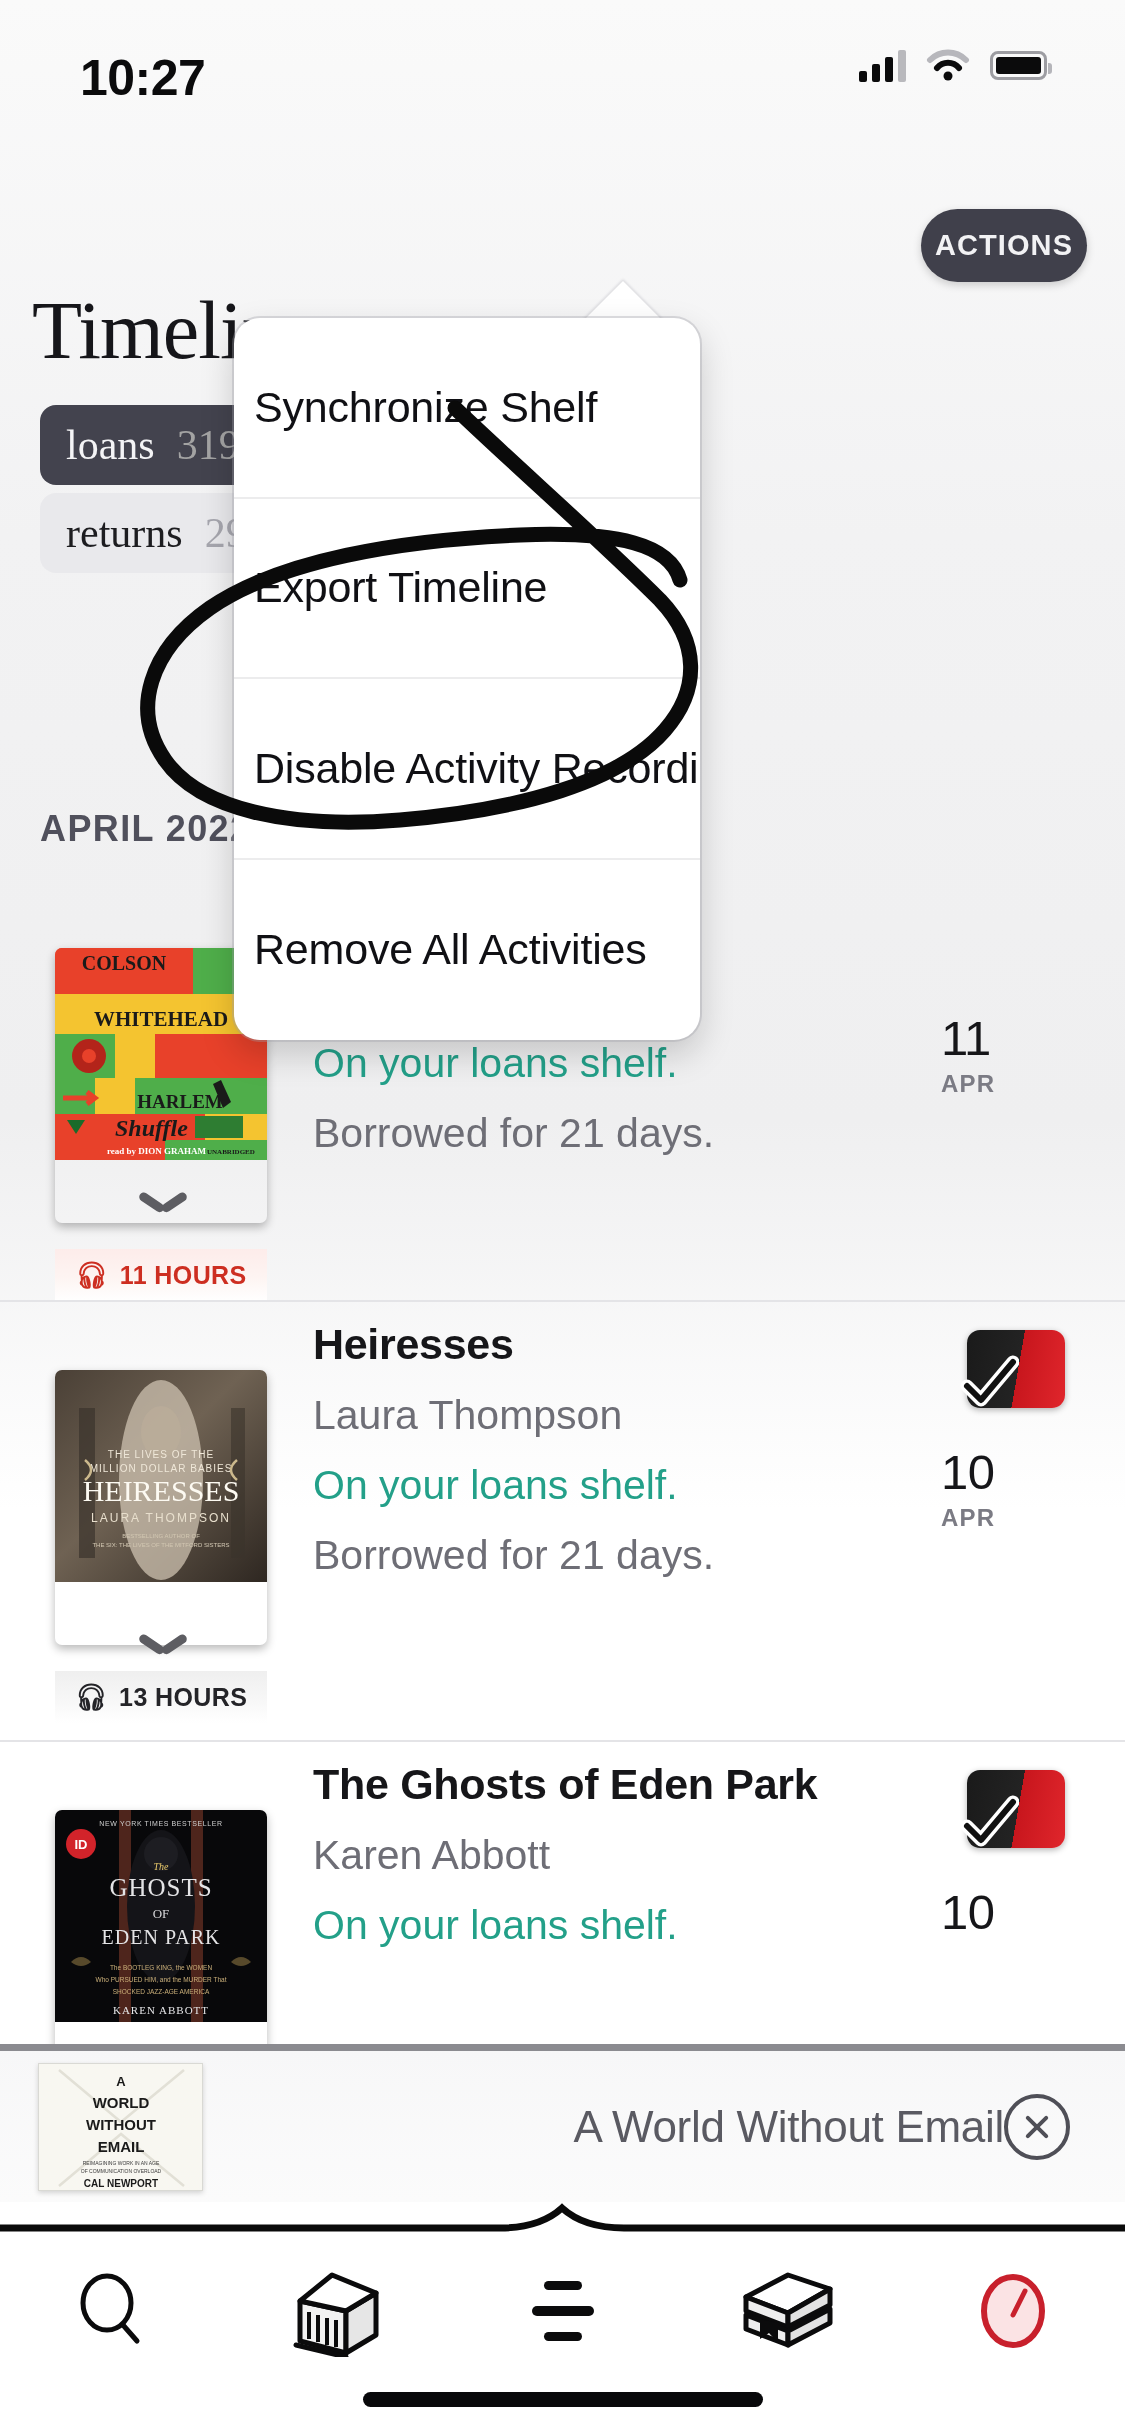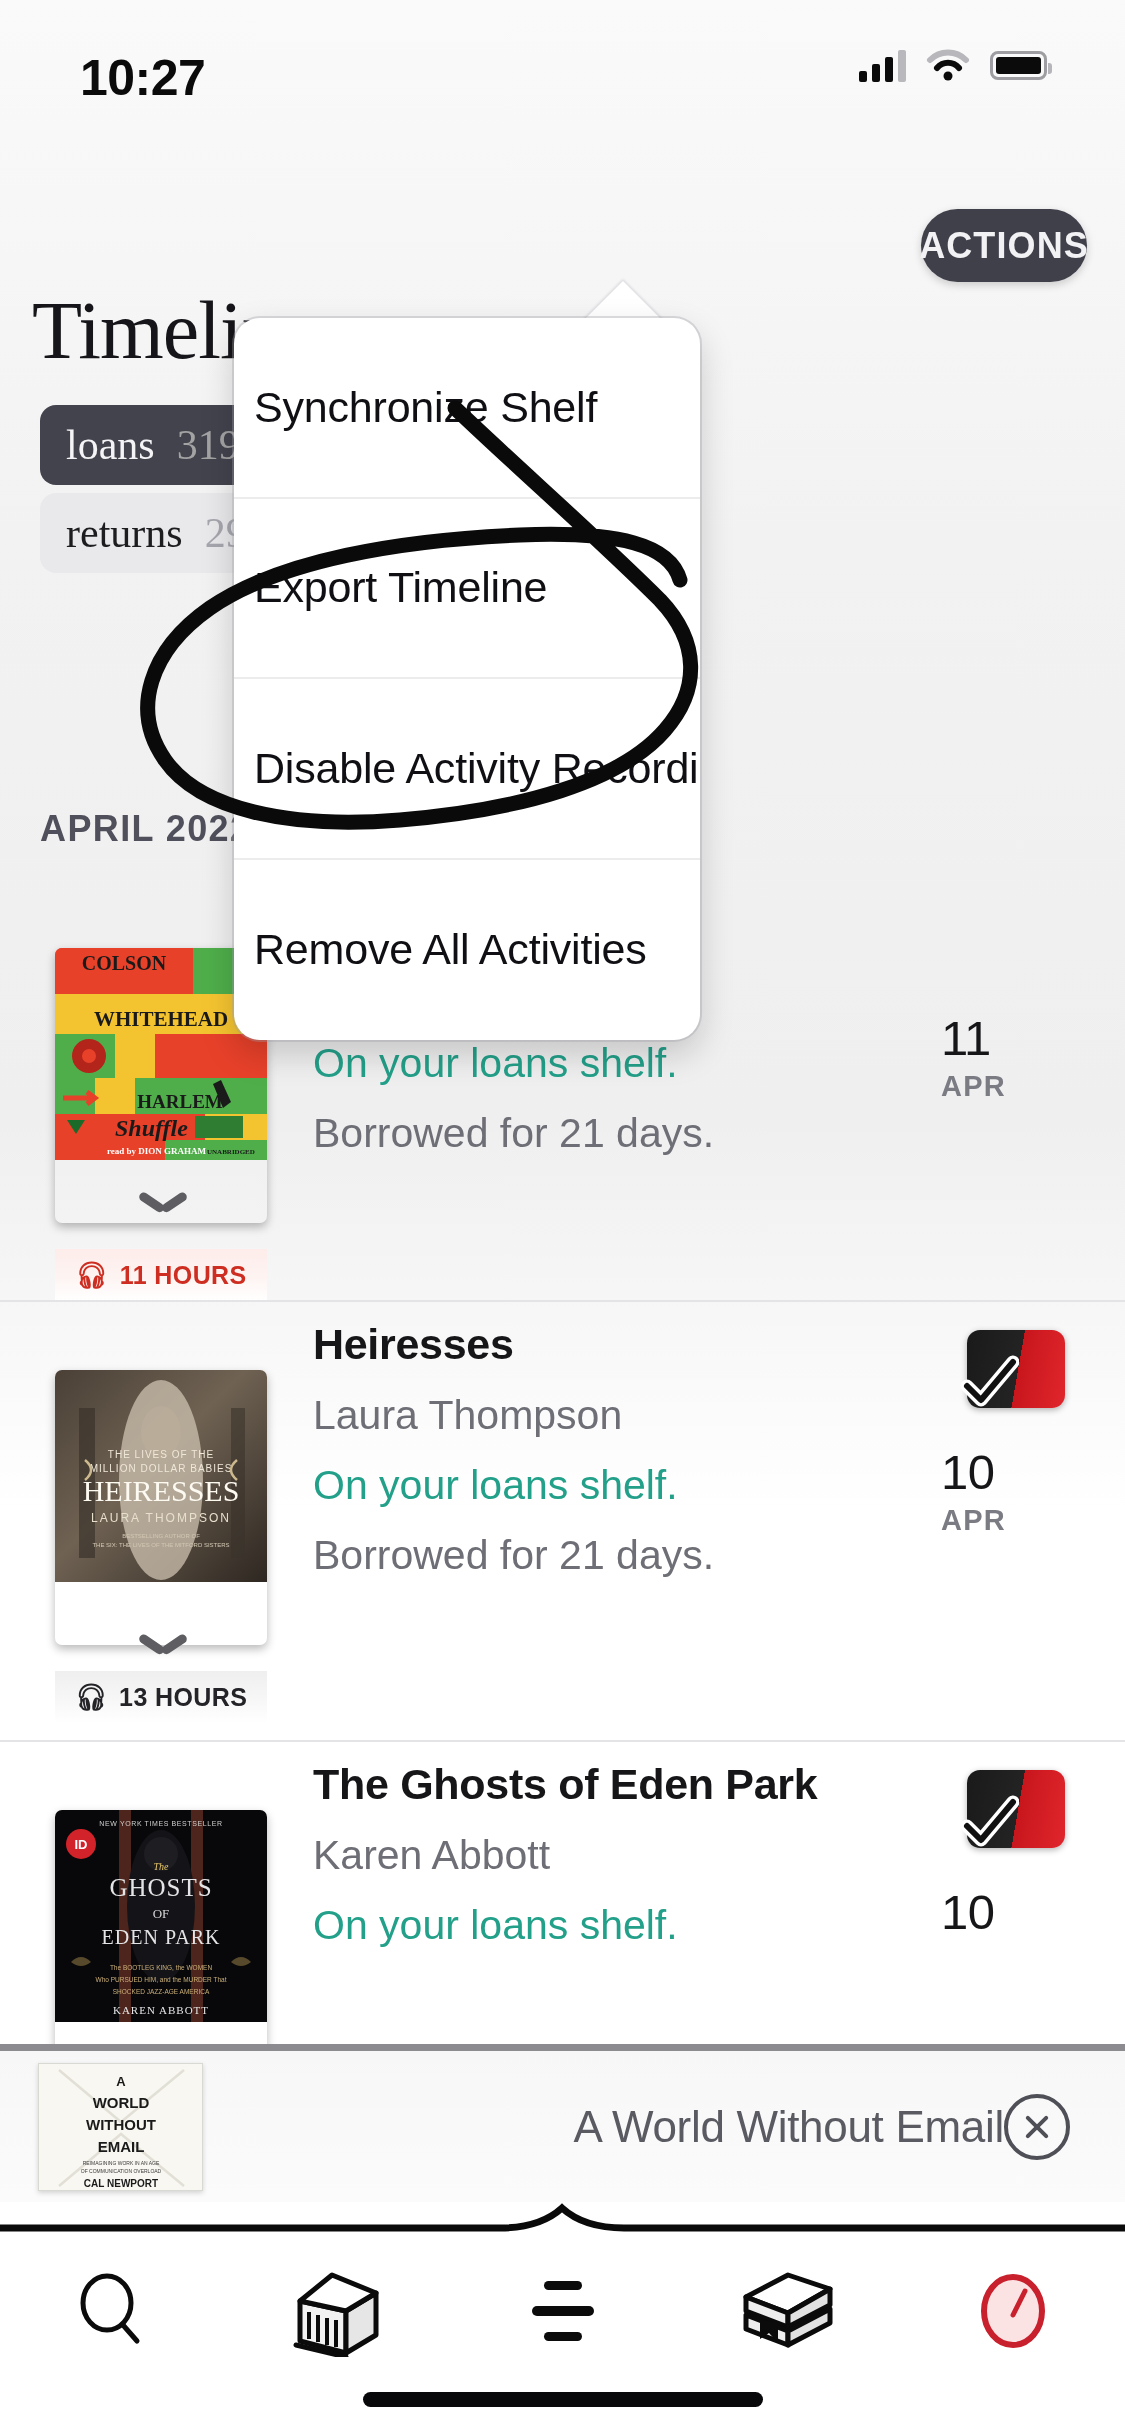--- a/index.html
+++ b/index.html
@@ -44,21 +44,21 @@
     content:""; position:absolute; right:-8px; top:9px; width:4px; height:11px;
     background:#b5b5ba; border-radius:0 3px 3px 0;
   }
 
   
   .actions-btn {
     position:absolute; right:38px; top:209px;
     width:166px; height:73px; border-radius:37px;
     background:#40404b; color:#f2f2f4;
     display:flex; align-items:center; justify-content:center;
-    font-size:36px; font-weight:700; letter-spacing:1.1px;
+    font-size:29px; font-weight:700; letter-spacing:1.1px;
     box-shadow:0 3px 9px rgba(0,0,0,.18);
     z-index:40;
   }
 
   
   .page-title {
     position:absolute; left:32px; top:260px;
     font-family:"Liberation Serif", serif;
     font-size:82px; color:#16161a; letter-spacing:-1px;margin-top:24px;
   }
@@ -129,21 +129,21 @@
   }
   .app-badge {
     width:98px; height:78px; border-radius:13px; margin:0 auto;
     background:linear-gradient(100deg,#1a1a1a 0%,#232323 52%,#c8161d 52%,#e0262c 100%);
     position:relative; box-shadow:0 2px 6px rgba(0,0,0,.3);
   }
   .app-badge .ck {
     position:absolute; left:-10px; bottom:-4px; width:62px; height:62px;
   }
   .date-day { font-size:49px; color:#161619; letter-spacing:-0.5px; }
-  .date-mon { font-size:29px; font-weight:700; color:#7b7b84; letter-spacing:1.2px; margin-top:4px; }
+  .date-mon { font-size:24px; font-weight:700; color:#7b7b84; letter-spacing:1.2px; margin-top:4px; }
 
   
   .menu-wrap { position:absolute; left:0; top:0; width:1125px; height:2436px; z-index:30; pointer-events:none; }
   .menu {
     position:absolute; left:234px; top:318px; width:466px; height:722px;
     background:#ffffff; border-radius:26px;
     box-shadow:0 0 0 2px rgba(160,160,170,.35), 0 14px 34px rgba(0,0,0,.18);
     overflow:hidden;
   }
   .menu-arrow {

